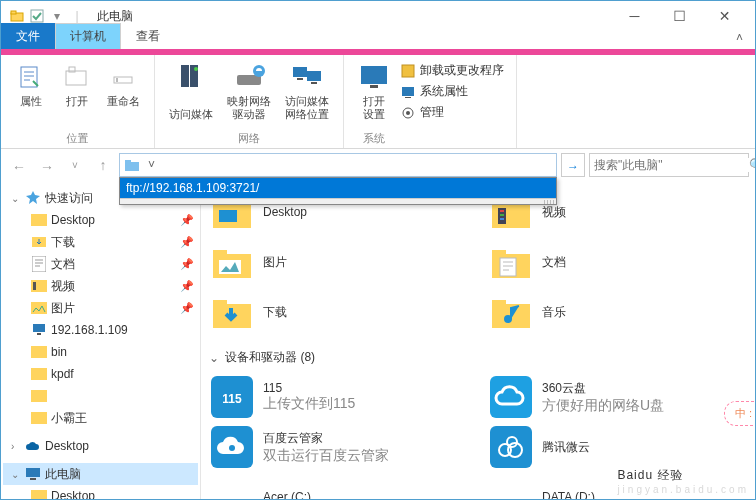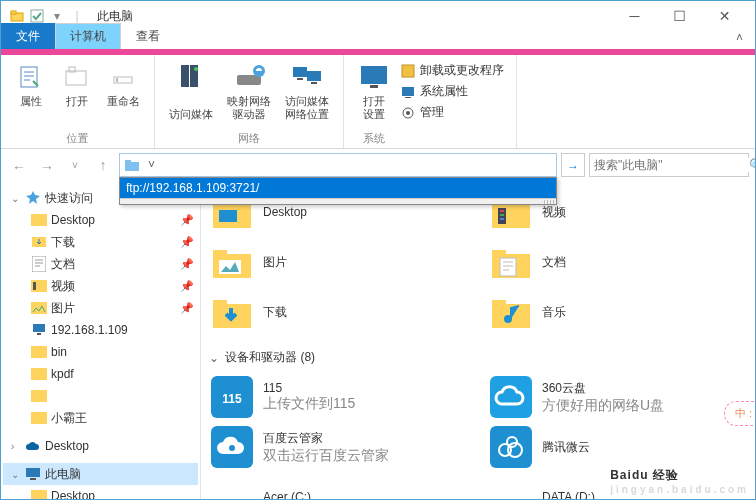--- a/index.html
+++ b/index.html
@@ -48,21 +48,21 @@
 .sb-item .pin{color:#888;font-size:11px}
 .content{flex:1;padding:8px 8px 0 8px;overflow:hidden}
 .fgrid{display:grid;grid-template-columns:1fr 1fr;gap:4px 20px;margin-bottom:14px}
 .fitem{display:flex;align-items:center;gap:10px;padding:2px}
 .fitem .fic{width:42px;height:42px;display:flex;align-items:center;justify-content:center}
 .fitem .ftxt{display:flex;flex-direction:column}
 .fitem .ftxt .fn{font-size:12px}
 .fitem .ftxt .fs{font-size:14px;color:#888}
 .sect-head{display:flex;align-items:center;gap:6px;color:#333;margin:4px 0 8px}
 .sect-head .chev{color:#666}
-.watermark{position:absolute;right:6px;bottom:4px;color:#d9d9d9;font-size:20px;font-weight:bold;letter-spacing:1px;pointer-events:none}
+.watermark{position:absolute;right:6px;bottom:4px;color:#d9d9d9;font-size:20px;font-weight:normal;letter-spacing:1px;pointer-events:none}
 .watermark .sub{font-size:10px;display:block;color:#d9d9d9;letter-spacing:3px}
 .ime{position:absolute;right:-2px;top:400px;background:#fff;border:1px dashed #f8a;border-radius:12px 0 0 12px;padding:4px 4px 4px 10px;color:#e85;font-size:11px}
 svg{display:block}
 </style>
 </head>
 <body>
 
 <div class="titlebar">
   <span class="ti">
       <svg width="14" height="14">

